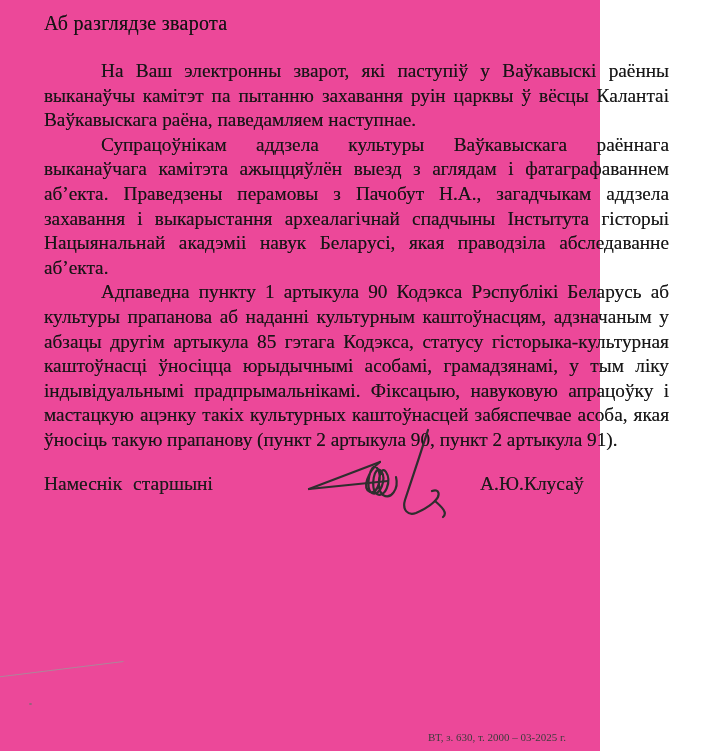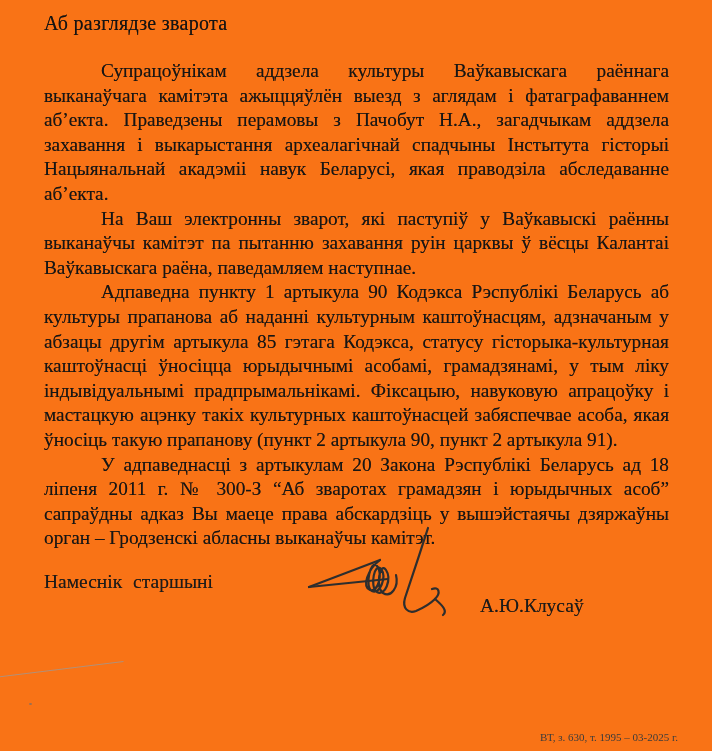--- a/index.html
+++ b/index.html
@@ -4,22 +4,22 @@
 <style>
   * { margin: 0; padding: 0; box-sizing: border-box; }
   html, body { background: #ffffff; }
   body {
     width: 712px; height: 751px;
     font-family: "Liberation Serif", "DejaVu Serif", serif;
     overflow: hidden;
   }
   .page {
     position: relative;
-    width: 712px; height: 751px;
-    background: #f97316;
+    width: 600px; height: 751px;
+    background: #ec4899;
     color: #1b1b1b;
   }
   .content {
     position: absolute;
     left: 44px; top: 12px;
     width: 625px;
   }
   .subject {
     font-size: 20px;
     font-weight: normal;
@@ -45,21 +45,20 @@
   .sig-position {
     position: absolute; left: 0; top: 6px;
     font-size: 19.5px;
     word-spacing: 6px;
     text-shadow: 0 0 0.5px rgba(0,0,0,.5);
   }
   .sig-name {
     position: absolute; left: 436px; top: 6px;
     font-size: 19.5px;
     text-shadow: 0 0 0.5px rgba(0,0,0,.5);
-    margin-top: 24px;
   }
   .sig-scribble {
     position: absolute; left: 262px; top: -40px;
     width: 172px; height: 100px;
   }
   .crease {
     position: absolute;
     left: -6px; top: 669px;
     width: 130px; height: 0;
     border-top: 1px solid #9a9a9a;
@@ -84,24 +83,23 @@
 </head>
 <body>
 
 <div class="page">
 
   <div class="content">
 
     <h1 class="subject">Аб разглядзе зварота</h1>
 
     <div class="body-text">
+      <p>На Ваш электронны зварот, які паступіў у Ваўкавыскі раённы выканаўчы камітэт па пытанню захавання руін царквы ў вёсцы Калантаі Ваўкавыскага раёна, паведамляем наступнае.</p>
       <p>Супрацоўнікам аддзела культуры Ваўкавыскага раённага выканаўчага камітэта ажыццяўлён выезд з аглядам і фатаграфаваннем аб’екта. Праведзены перамовы з Пачобут Н.А., загадчыкам аддзела захавання і выкарыстання археалагічнай спадчыны Інстытута гісторыі Нацыянальнай акадэміі навук Беларусі, якая праводзіла абследаванне аб’екта.</p>
-      <p>На Ваш электронны зварот, які паступіў у Ваўкавыскі раённы выканаўчы камітэт па пытанню захавання руін царквы ў вёсцы Калантаі Ваўкавыскага раёна, паведамляем наступнае.</p>
       <p>Адпаведна пункту 1 артыкула 90 Кодэкса Рэспублікі Беларусь аб культуры прапанова аб наданні культурным каштоўнасцям, адзначаным у абзацы другім артыкула 85 гэтага Кодэкса, статусу гісторыка-культурная каштоўнасці ўносіцца юрыдычнымі асобамі, грамадзянамі, у тым ліку індывідуальнымі прадпрымальнікамі. Фіксацыю, навуковую апрацоўку і мастацкую ацэнку такіх культурных каштоўнасцей забяспечвае асоба, якая ўносіць такую прапанову (пункт 2 артыкула 90, пункт 2 артыкула 91).</p>
-      <p>У адпаведнасці з артыкулам 20 Закона Рэспублікі Беларусь ад 18 ліпеня 2011 г. № 300-З “Аб зваротах грамадзян і юрыдычных асоб” сапраўдны адказ Вы маеце права абскардзіць у вышэйстаячы дзяржаўны орган – Гродзенскі абласны выканаўчы камітэт.</p>
     </div>
 
     <div class="sig-area">
       <span class="sig-position">Намеснік старшыні</span>
 
       <svg class="sig-scribble" viewBox="0 0 172 100" fill="none" stroke="#2e2e2e" stroke-width="2.2" stroke-linecap="round" stroke-linejoin="round">
         <path d="M3 62 L74 35"></path>
         <path d="M3 62 L82 54"></path>
         <path d="M74 35 C61 45 56 62 64 65 C72 68 77 49 71 41 C65 33 58 62 66 66 C74 70 81 52 75 44 C69 36 63 62 71 67 C79 72 86 54 80 45 C74 36 69 62 77 68 C85 73 93 62 90 50"></path>
         <path d="M122 3 C115 25 104 58 99 73 C96 83 102 89 110 86 C117 83 124 79 129 74 C135 68 133 61 126 64"></path>
@@ -109,15 +107,15 @@
       </svg>
 
       <span class="sig-name">А.Ю.Клусаў</span>
     </div>
 
   </div>
 
   <div class="crease"></div>
   <div class="speck"></div>
 
-  <div class="print-code">ВТ, з. 630, т. 1995 – 03-2025 г.</div>
+  <div class="print-code">ВТ, з. 630, т. 2000 – 03-2025 г.</div>
 
 </div>
 
 </body></html>

